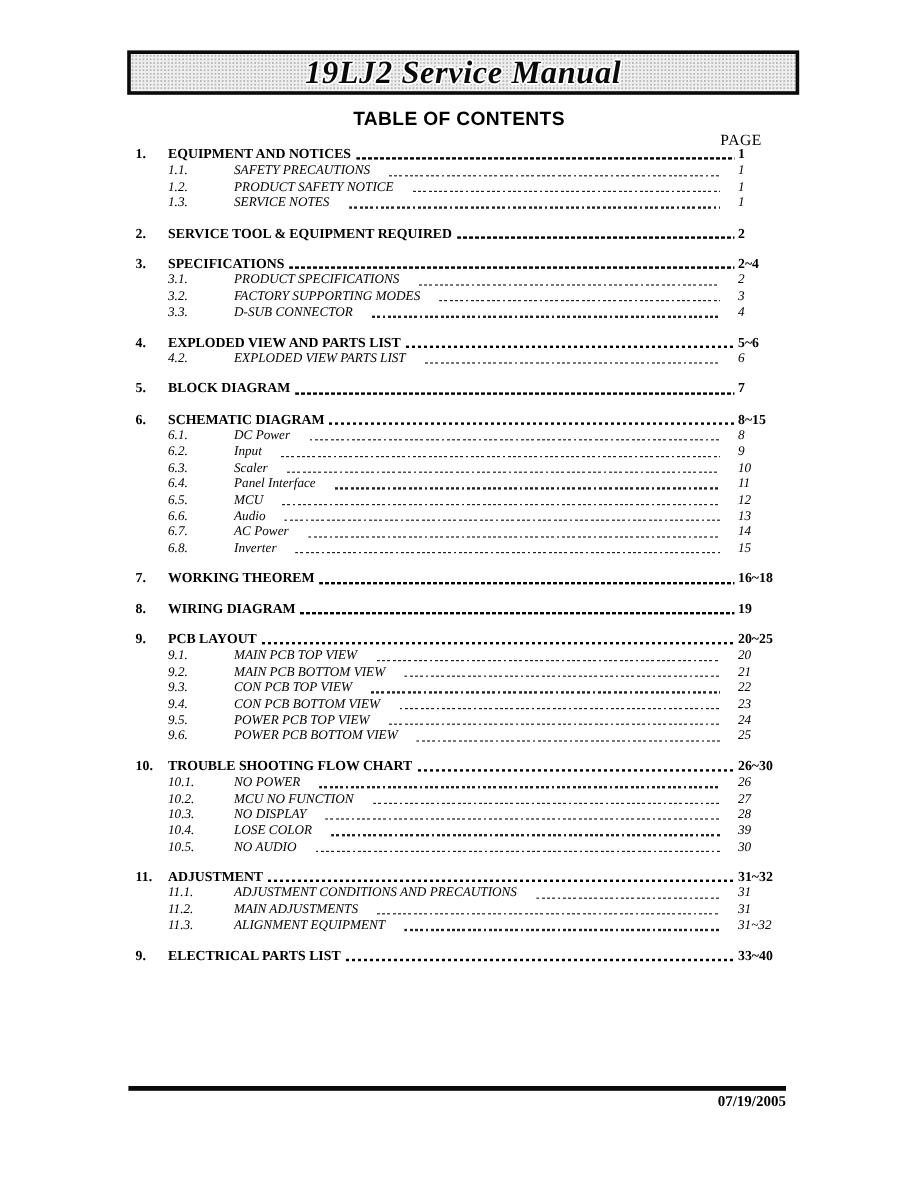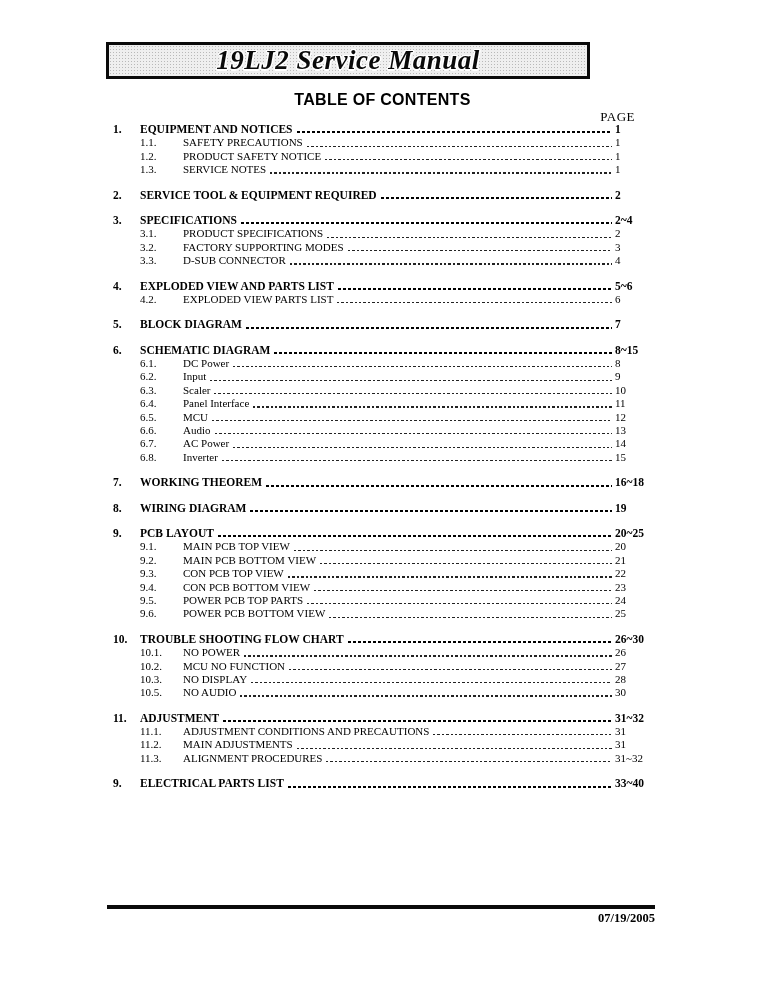--- a/index.html
+++ b/index.html
@@ -12,21 +12,21 @@
     font-family: "Liberation Serif", serif;
     color: #000;
     overflow: hidden;
     margin: 0 auto;
   }
 
   
   .title-box {
     position: absolute;
     left: 106px; top: 42px;
-    width: 484px; height: 37px;
+    width: 560px; height: 37px;
     border: 3px solid #0a0a0a;
     background-color: #efefef;
     background-image: radial-gradient(circle, #b9b9b9 0.8px, transparent 1px);
     background-size: 3px 3px;
     display: flex;
     align-items: center;
     justify-content: center;
   }
   .title-box .title {
     font-family: "Liberation Serif", serif;
@@ -95,21 +95,23 @@
     font-weight: bold;
   }
   .toc-row.main .num { width: 27px; }
   .toc-row.main .leader {
     height: 2px;
     background: repeating-linear-gradient(90deg, #000 0 3px, transparent 3px 5px);
   }
   
   .toc-row.sub {
     font-size: 11px;
+    font-style: italic;
     padding-left: 27px;
+    gap: 12px;
   }
   .toc-row.sub .num { width: 43px; }
   .toc-row.sub .leader {
     height: 1.2px;
     background: repeating-linear-gradient(90deg, #222 0 2.4px, transparent 2.4px 4.4px);
   }
 
   
   .footer-line {
     position: absolute;
@@ -324,21 +326,21 @@
           <div class="page">22</div>
         </div>
         <div class="toc-row sub">
           <div class="num">9.4.</div>
           <div class="title">CON PCB BOTTOM VIEW</div>
           <div class="leader"></div>
           <div class="page">23</div>
         </div>
         <div class="toc-row sub">
           <div class="num">9.5.</div>
-          <div class="title">POWER PCB TOP PARTS</div>
+          <div class="title">POWER PCB TOP VIEW</div>
           <div class="leader"></div>
           <div class="page">24</div>
         </div>
         <div class="toc-row sub">
           <div class="num">9.6.</div>
           <div class="title">POWER PCB BOTTOM VIEW</div>
           <div class="leader"></div>
           <div class="page">25</div>
         </div>
       </div>
@@ -361,20 +363,26 @@
           <div class="leader"></div>
           <div class="page">27</div>
         </div>
         <div class="toc-row sub">
           <div class="num">10.3.</div>
           <div class="title">NO DISPLAY</div>
           <div class="leader"></div>
           <div class="page">28</div>
         </div>
         <div class="toc-row sub">
+          <div class="num">10.4.</div>
+          <div class="title">LOSE COLOR</div>
+          <div class="leader"></div>
+          <div class="page">39</div>
+        </div>
+        <div class="toc-row sub">
           <div class="num">10.5.</div>
           <div class="title">NO AUDIO</div>
           <div class="leader"></div>
           <div class="page">30</div>
         </div>
       </div>
       <div class="toc-group">
         <div class="toc-row main">
           <div class="num">11.</div>
           <div class="title">ADJUSTMENT</div>
@@ -388,21 +396,21 @@
           <div class="page">31</div>
         </div>
         <div class="toc-row sub">
           <div class="num">11.2.</div>
           <div class="title">MAIN ADJUSTMENTS</div>
           <div class="leader"></div>
           <div class="page">31</div>
         </div>
         <div class="toc-row sub">
           <div class="num">11.3.</div>
-          <div class="title">ALIGNMENT PROCEDURES</div>
+          <div class="title">ALIGNMENT EQUIPMENT</div>
           <div class="leader"></div>
           <div class="page">31~32</div>
         </div>
       </div>
       <div class="toc-group">
         <div class="toc-row main">
           <div class="num">9.</div>
           <div class="title">ELECTRICAL PARTS LIST</div>
           <div class="leader"></div>
           <div class="page">33~40</div>

